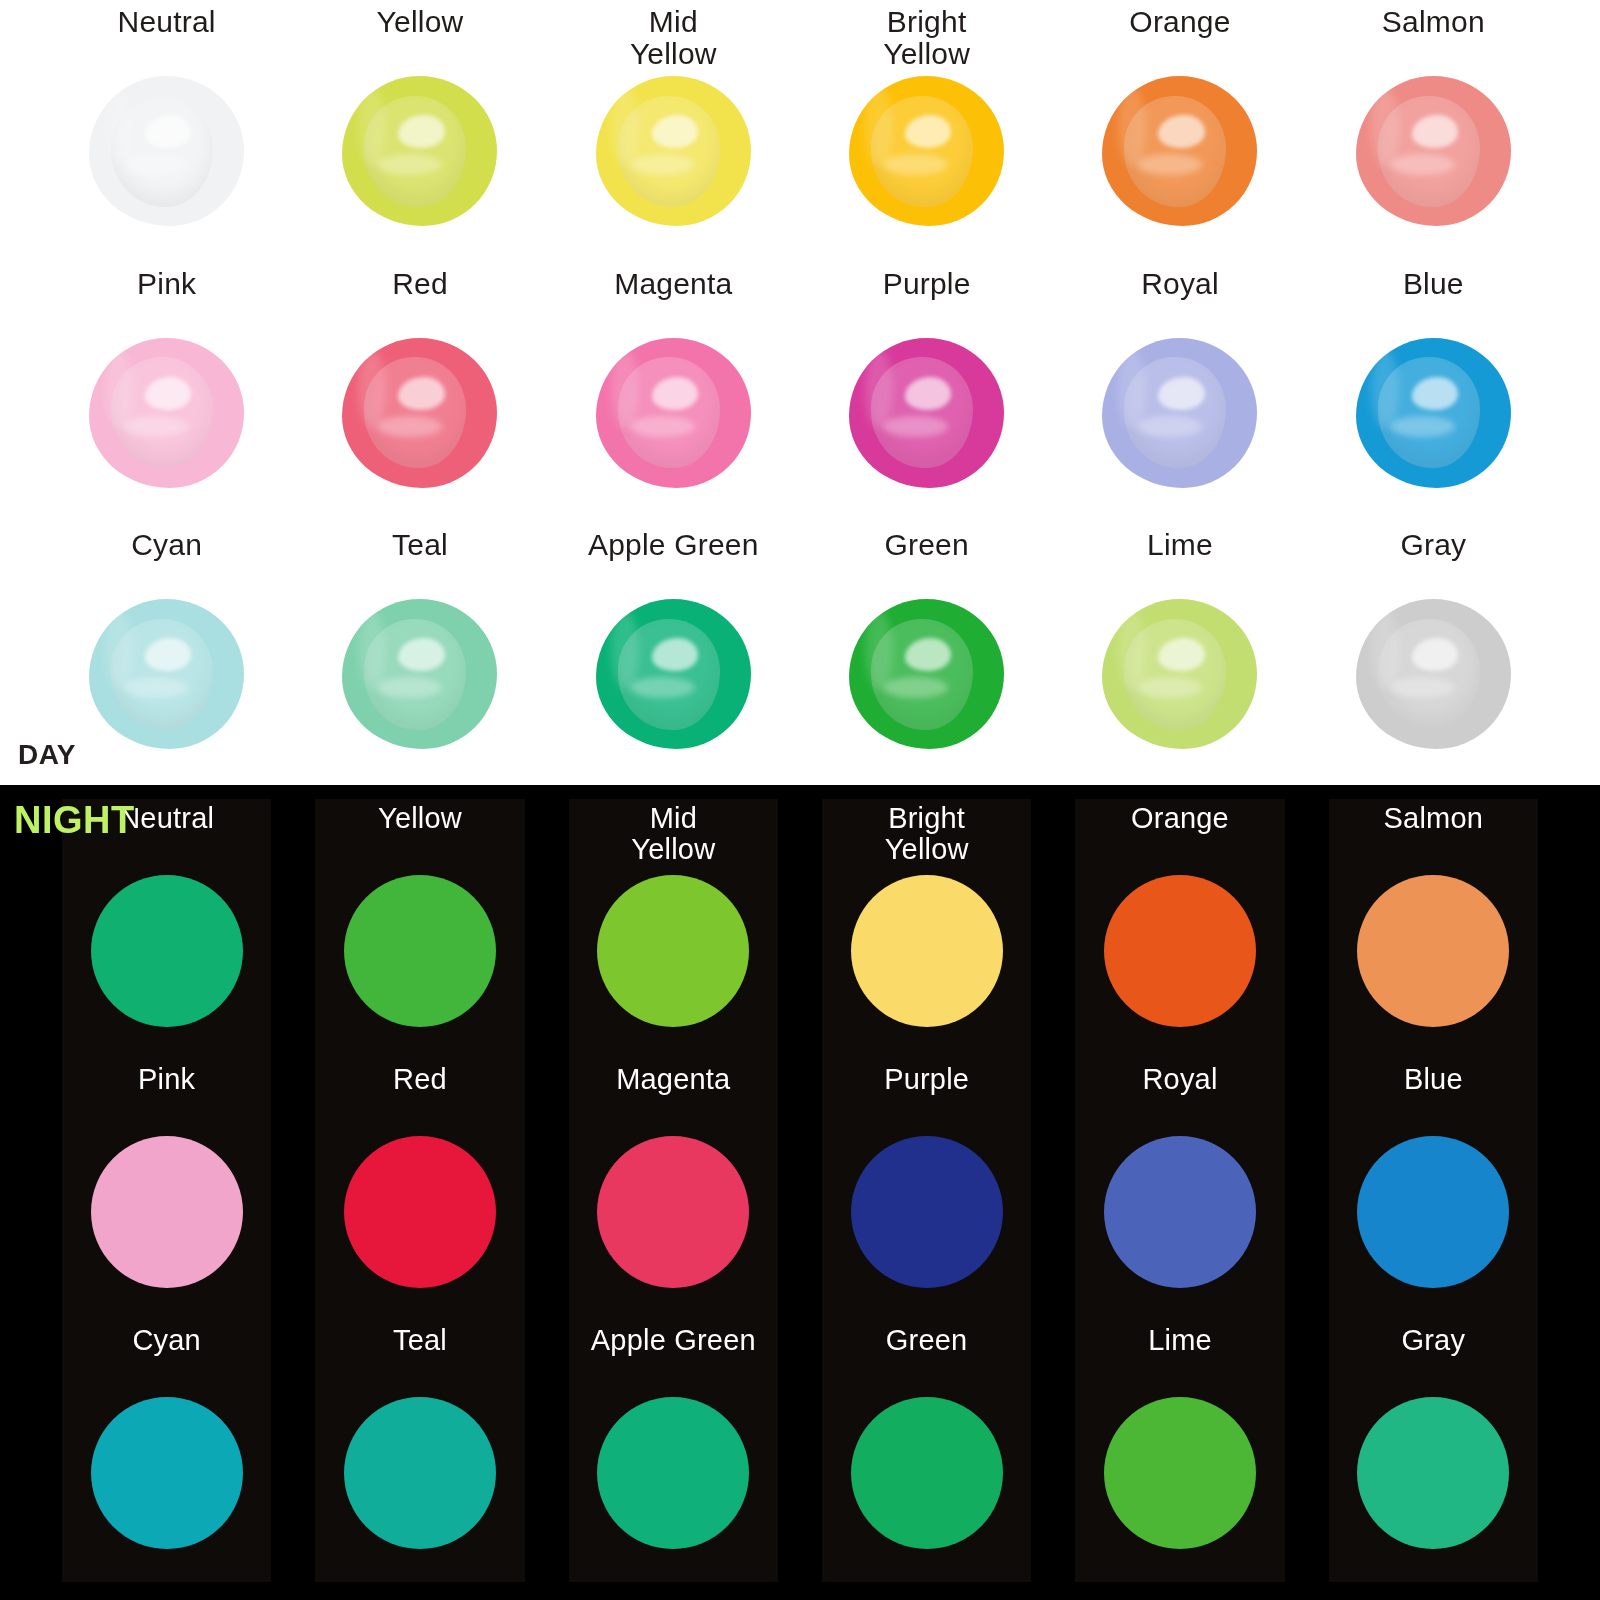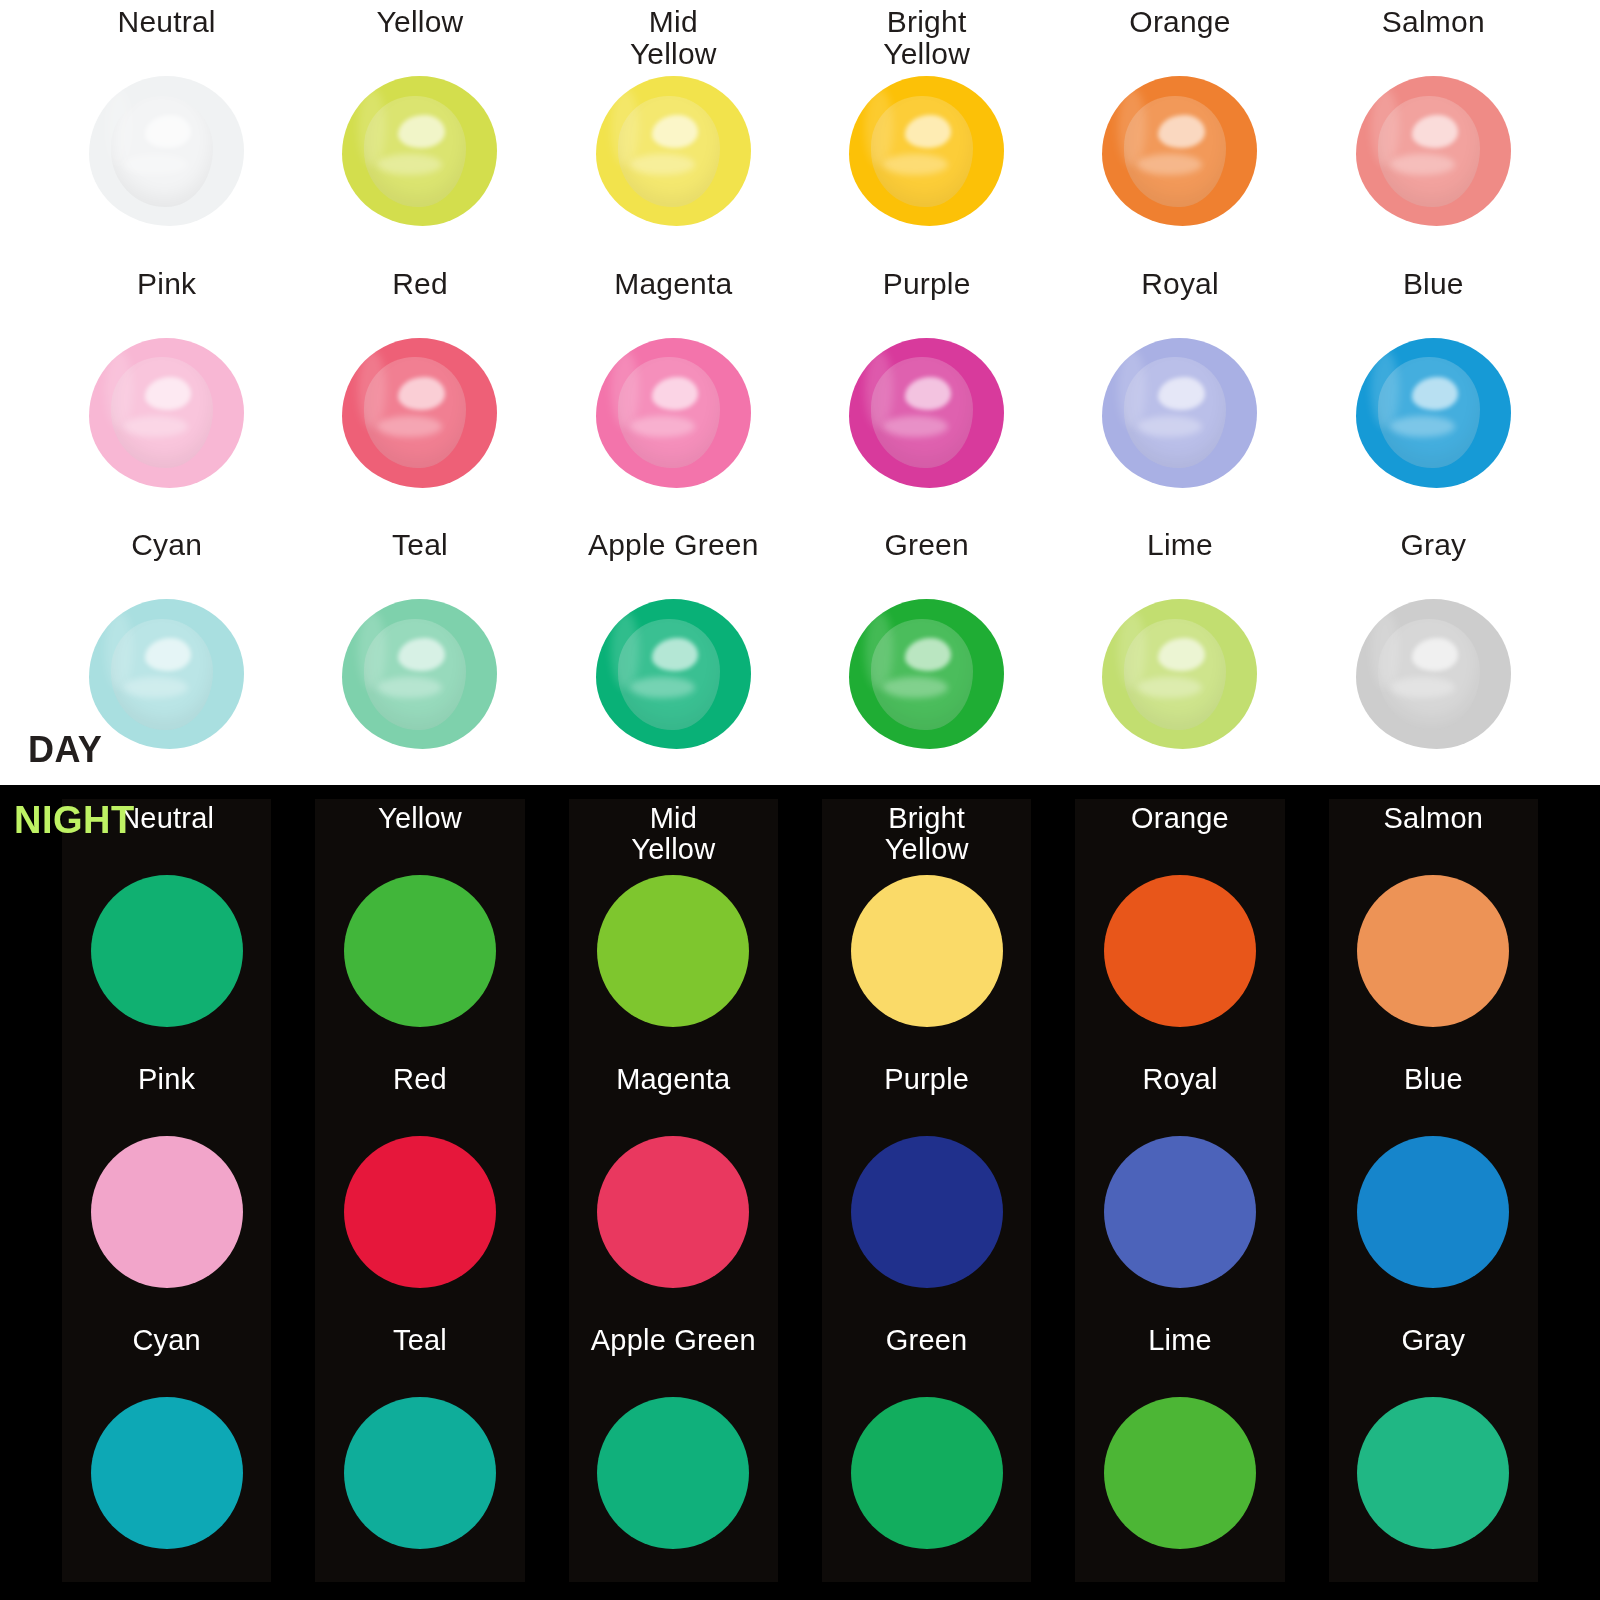--- a/index.html
+++ b/index.html
@@ -65,23 +65,22 @@
     filter:blur(3px);
   }
   .gloss-c {
     position:absolute; left:10%; top:8%; width:18%; height:52%;
     border-radius:50%;
     background:rgba(255,255,255,.16);
     filter:blur(4px);
   }
   .day-caption {
     position:absolute; left:18px; bottom:14px;
-    font-size:36px; font-weight:700; color:#231f1e;
+    font-size:28px; font-weight:700; color:#231f1e;
     letter-spacing:.5px;
-    margin-left:10px;
   }
 
   
   .night-section {
     position:absolute; left:0; top:785px; width:1600px; height:815px;
     background:#000000;
   }
   .night-cols {
     position:absolute; left:0; top:0; width:1600px; height:815px;
     display:grid; grid-template-columns:repeat(6,1fr);

